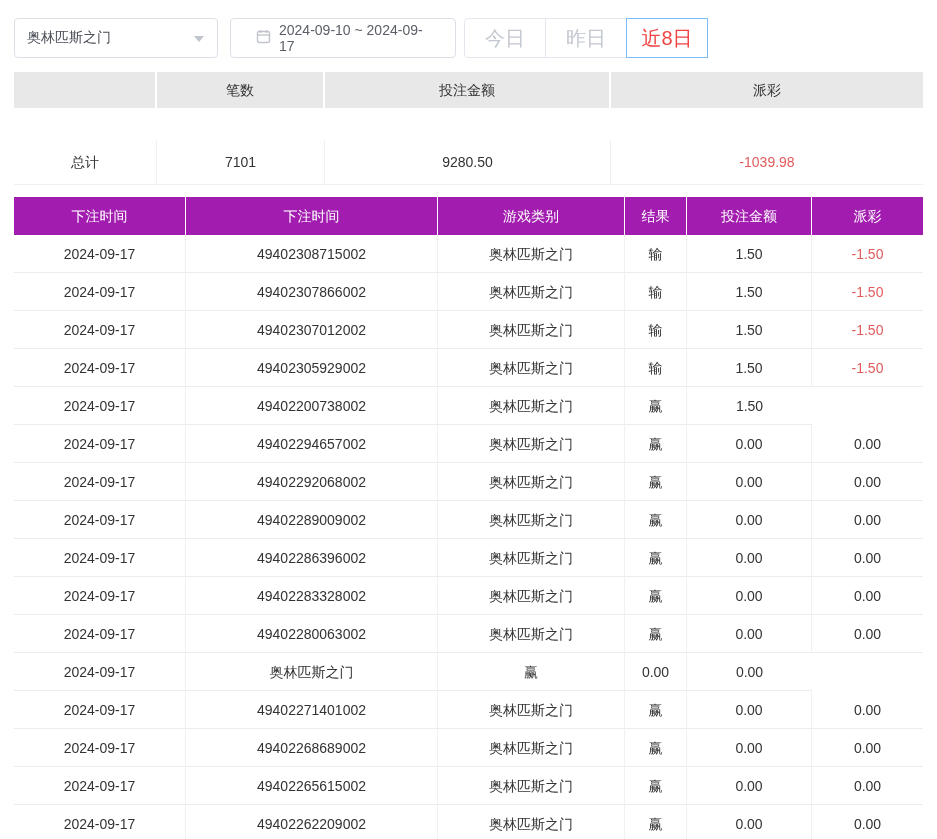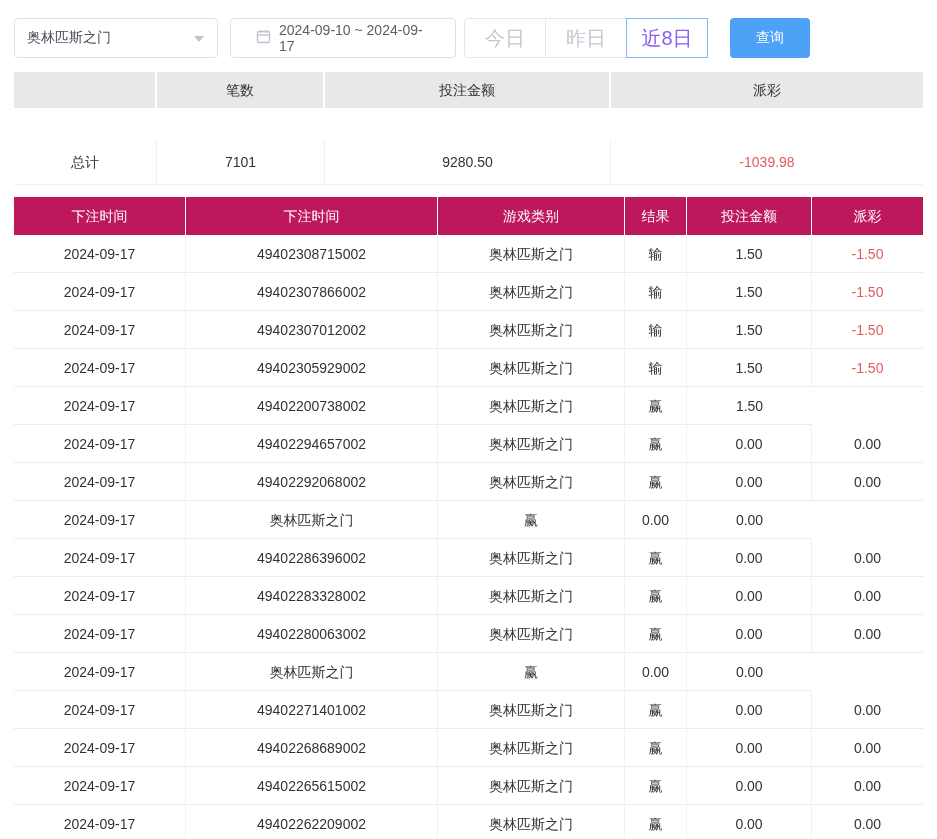--- a/index.html
+++ b/index.html
@@ -24,40 +24,40 @@
     display:flex; align-items:center; gap:8px; margin-left:12px;
     padding:0 25px; font-size:14px; color:#5a5f66; background:#fff; cursor:pointer;
   }
   .btn-group { display:flex; margin-left:8px; }
   .qbtn {
     min-width:82px; height:40px; background:#fff; border:1px solid #e4e7ed;
     font-size:20px; color:#c3c7cf; cursor:pointer; margin-left:-1px;
     font-family:"Liberation Sans", sans-serif;
   }
   .qbtn:first-child { margin-left:0; border-radius:4px 0 0 4px; }
-  .qbtn.active { color:#8b5cf6; border:1px solid #7dbcf9; background:#fff; position:relative; z-index:2; }
+  .qbtn.active { color:#ef4444; border:1px solid #7dbcf9; background:#fff; position:relative; z-index:2; }
   .search-btn {
     width:80px; height:40px; margin-left:22px; background:#4da2f7; border:none;
     border-radius:4px; color:#fff; font-size:14px; cursor:pointer;
     font-family:"Liberation Sans", sans-serif;
   }
 
   
   .scols { display:grid; grid-template-columns:143px 168px 286px 1fr; }
   .s-head .cell { background:#e8e8e8; color:#333; height:36px; line-height:36px;
     text-align:center; font-size:14px; border-right:2px solid #fff; }
   .s-head .cell:last-child { border-right:none; }
   .s-row .cell { background:#fff; color:#333; height:45px; line-height:45px;
     text-align:center; font-size:14px; border-right:1px solid #f0f0f0; border-bottom:1px solid #f0f0f0;margin-top:32px; }
   .s-row .cell:last-child { border-right:none; }
 
   
   .table { margin-top:12px; }
   .cols { display:grid; grid-template-columns:172px 252px 187px 62px 125px 1fr; }
-  .t-head .cell { background:#be185d; color:#fff; height:38px; line-height:38px;
+  .t-head .cell { background:#a21caf; color:#fff; height:38px; line-height:38px;
     text-align:center; font-size:14px; border-right:1px solid #fff; }
   .t-head .cell:last-child { border-right:none; }
   .t-row .cell { background:#fff; height:38px; line-height:38px; text-align:center;
     font-size:14px; color:#333; border-right:1px solid #f1f1f1; border-bottom:1px solid #ececec; }
   .t-row .cell:last-child { border-right:none; }
   .c-order, .c-game { color:#595959; }
   .neg { color:#e25b5b !important; }
 </style>
 </head>
 <body>
@@ -86,21 +86,20 @@
       </span>
       <span>2024-09-10 ~ 2024-09-17</span>
     </div>
 
     <div class="btn-group">
       <button class="qbtn">今日</button>
       <button class="qbtn">昨日</button>
       <button class="qbtn active">近8日</button>
     </div>
 
-    <button class="search-btn">查询</button>
   </div>
 
   <div class="summary">
     <div class="scols s-head">
       <div class="cell"></div>
       <div class="cell">笔数</div>
       <div class="cell">投注金额</div>
       <div class="cell">派彩</div>
     </div>
     <div class="scols s-row">
@@ -178,20 +177,21 @@
     <div class="cell c-time">2024-09-17</div>
     <div class="cell c-order">49402292068002</div>
     <div class="cell c-game">奥林匹斯之门</div>
     <div class="cell c-result">赢</div>
     <div class="cell c-bet">0.00</div>
     <div class="cell c-payout">0.00</div>
   </div>
 
   <div class="cols t-row">
     <div class="cell c-time">2024-09-17</div>
+    <div class="cell c-order">49402289009002</div>
     <div class="cell c-game">奥林匹斯之门</div>
     <div class="cell c-result">赢</div>
     <div class="cell c-bet">0.00</div>
     <div class="cell c-payout">0.00</div>
   </div>
 
   <div class="cols t-row">
     <div class="cell c-time">2024-09-17</div>
     <div class="cell c-order">49402286396002</div>
     <div class="cell c-game">奥林匹斯之门</div>

